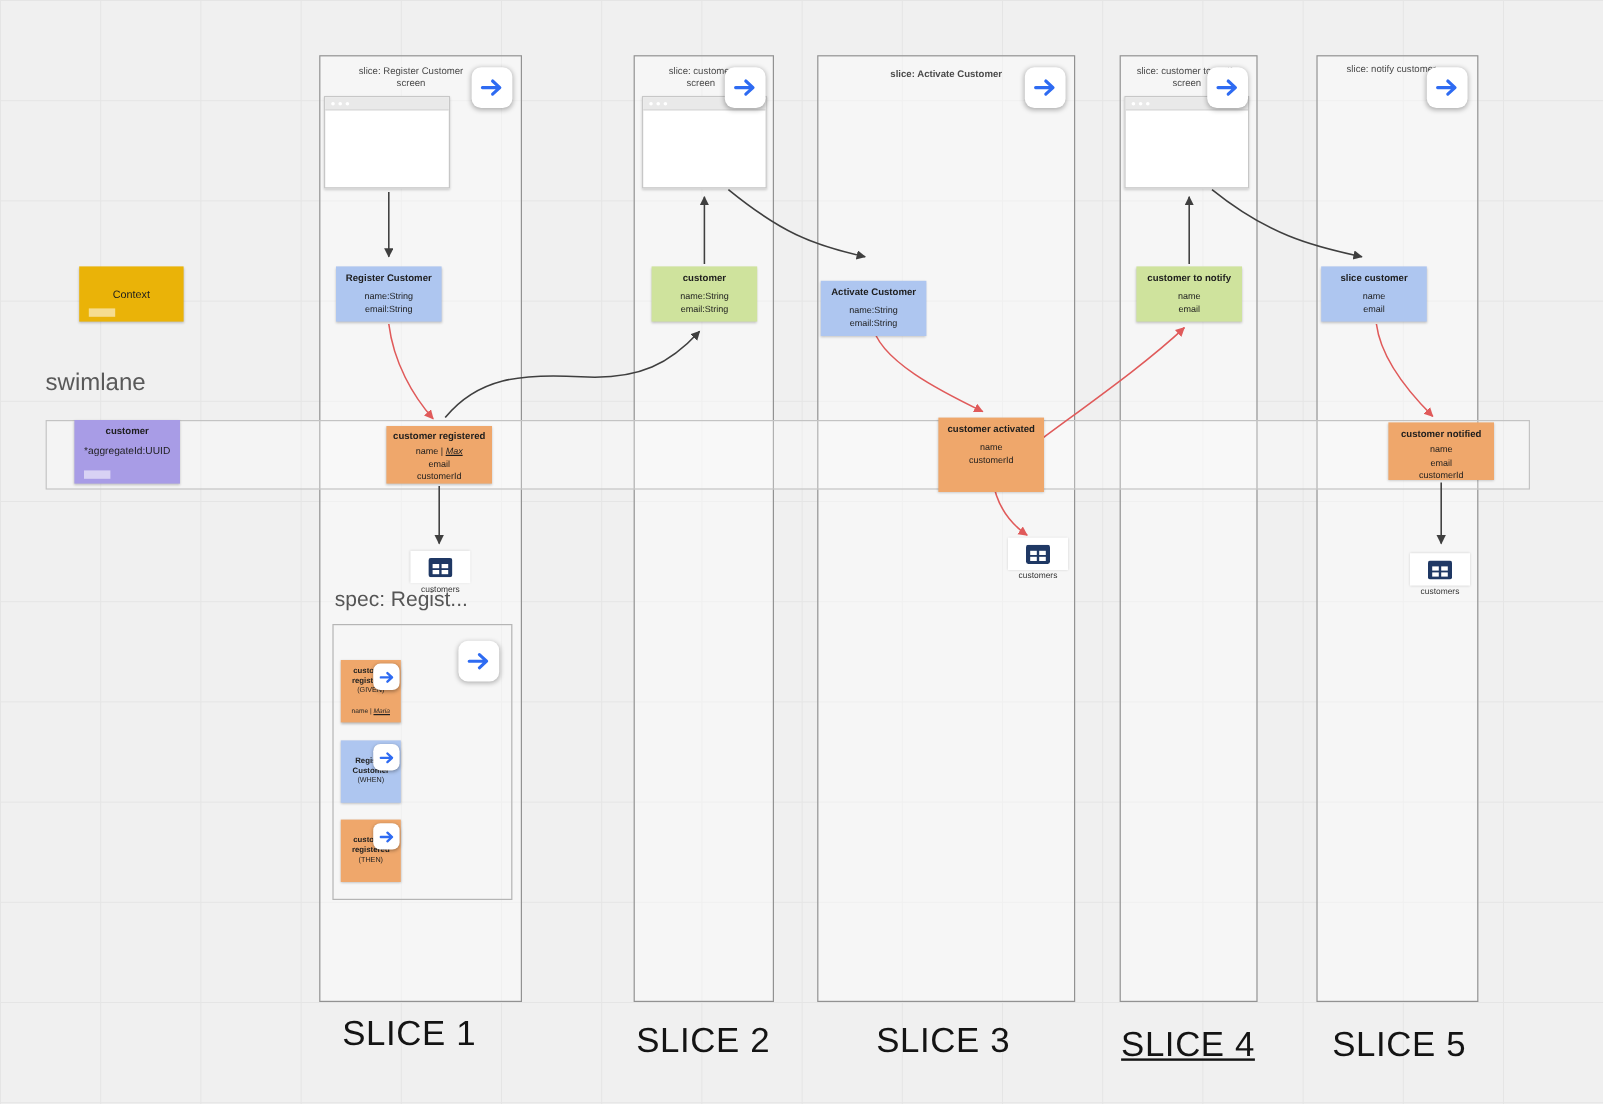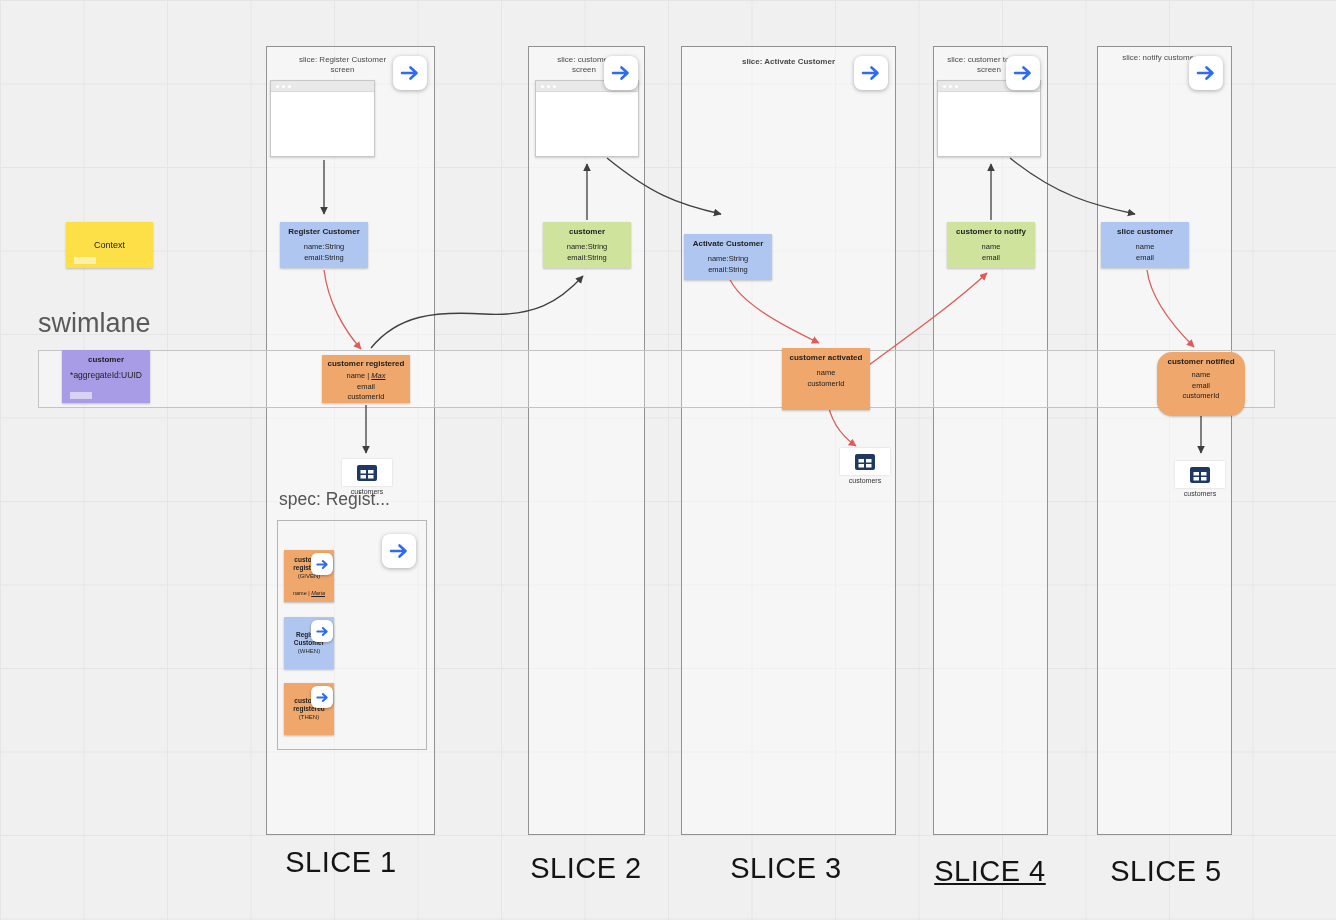--- a/index.html
+++ b/index.html
@@ -23,31 +23,31 @@
   .browser { position:absolute; background:#fff; border:1px solid #c7c7c7; box-shadow:0 1px 2px rgba(0,0,0,.18); z-index:4; }
   .browser-bar { height:11px; background:#e9e9e9; border-bottom:1px solid #d8d8d8; display:flex; align-items:center; gap:3px; padding-left:5px; }
   .dot { width:3px; height:3px; border-radius:50%; background:#fff; }
   .sticky { position:absolute; width:88px; text-align:center; box-shadow:0 1px 2px rgba(0,0,0,.22);
             padding:5px 2px; font-size:7.5px; color:#1d1d1d; z-index:5; }
   .sticky .t { font-weight:bold; font-size:8px; margin-bottom:6px; }
   .sticky .f { line-height:1.4; }
   .blue   { background:#aec6f0; }
   .green  { background:#cfe39d; }
   .orange { background:#efa76b; }
-  .pink   { background:#fde047; }
+  .pink   { background:#eab308; }
   .purple { background:#a89ce6; }
   .link { text-decoration:underline; font-style:italic; }
   .tag { position:absolute; left:8px; bottom:4px; width:22px; height:7px; background:rgba(255,255,255,.55); }
   .table-node { position:absolute; text-align:center; z-index:5; }
   .table-box { background:#fff; width:50px; height:27px; display:flex; align-items:center; justify-content:center;
                box-shadow:0 0 2px rgba(0,0,0,.15); margin:0 auto; }
   .table-label { font-size:7px; color:#333; margin-top:2px; }
   .swimlane-band { position:absolute; left:38px; top:350px; width:1237px; height:58px;
                    border:1px solid #c3c3c3; background:rgba(255,255,255,.28); z-index:1; }
-  .swimlane-text { position:absolute; left:38px; top:308px; font-size:27px; color:#595959; z-index:2; }
+  .swimlane-text { position:absolute; left:38px; top:308px; font-size:20px; color:#595959; z-index:2; }
   .spec-title { position:absolute; left:279px; top:489px; font-size:17.5px; color:#555; z-index:5; }
   .spec-box { position:absolute; left:277px; top:520px; width:150px; height:230px; border:1px solid #b5b5b5; z-index:4; }
   .spec-sticky { position:absolute; width:50px; height:52px; font-size:6px; text-align:center; padding:6px 2px;
                  box-shadow:0 1px 2px rgba(0,0,0,.25); z-index:6; line-height:1.3; }
   .spec-sticky .t { font-weight:bold; font-size:6.5px; }
   .spec-sticky .foot { position:absolute; bottom:5px; left:0; right:0; font-size:5.5px; }
   .slice-label { position:absolute; transform:translateX(-50%); font-size:29px; color:#141414; letter-spacing:.5px; z-index:3; }
   svg.overlay { position:absolute; left:0; top:0; z-index:2; pointer-events:none; }
 </style>
 </head>
@@ -196,21 +196,21 @@
   <div class="t">customer to notify</div>
   <div class="f">name</div>
   <div class="f">email</div>
 </div>
 
 <div class="sticky blue" style="left:1101px;top:222px;height:46px;">
   <div class="t">slice customer</div>
   <div class="f">name</div>
   <div class="f">email</div>
 </div>
-<div class="sticky orange" style="left:1157px;top:352px;height:64px;border-radius:15px;">
+<div class="sticky orange" style="left:1157px;top:352px;height:48px;">
   <div class="t" style="margin-bottom:4px;">customer notified</div>
   <div class="f">name</div>
   <div class="f">email</div>
   <div class="f">customerId</div>
 </div>
 <div class="table-node" style="left:1174px;top:461px;width:52px;">
   <div class="table-box">
     <svg width="20" height="16">
         <rect width="20" height="16" rx="2" fill="#1f3864"></rect>
         <rect x="3.5" y="5" width="5.5" height="3.5" fill="#fff"></rect>

